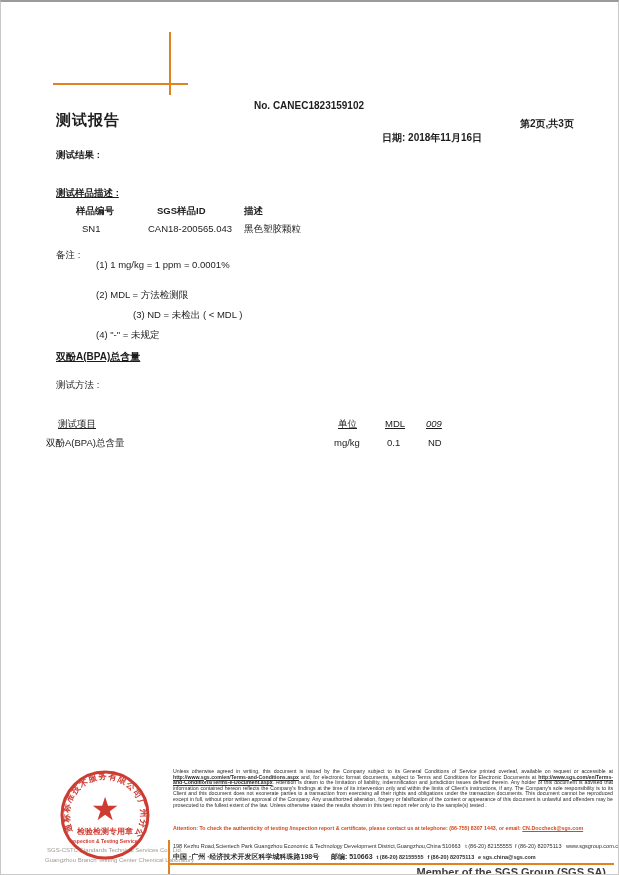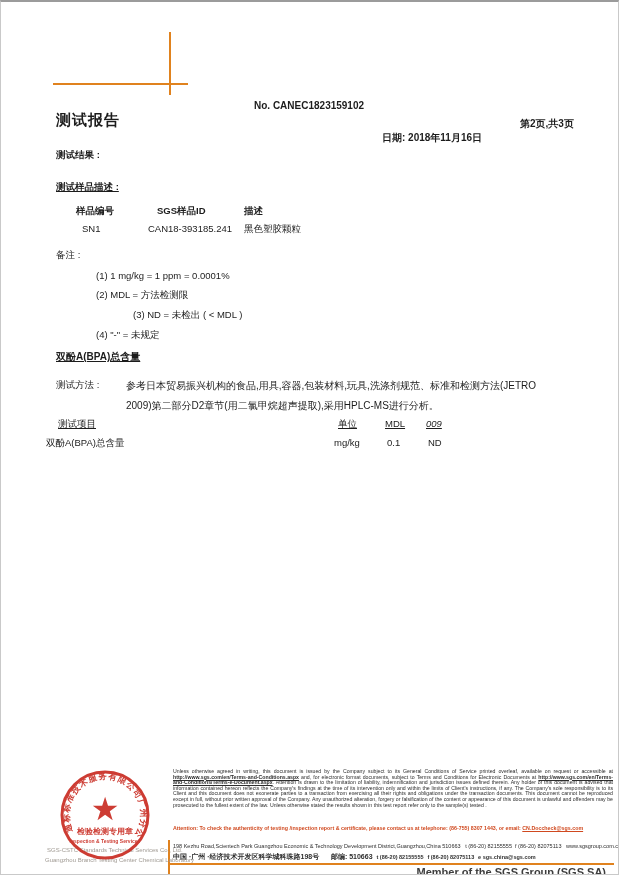--- a/index.html
+++ b/index.html
@@ -36,38 +36,37 @@
 
   <div class="oline" style="left:52px; top:81px; width:135px; height:2px;"></div>
   <div class="oline" style="left:168px; top:30px; width:2px; height:63px;"></div>
 
   <div class="abs title" style="left:55px; top:109px;">测试报告</div>
   <div class="abs hdr" style="left:212px; top:98px;margin-left:41px;">No. CANEC1823159102</div>
   <div class="abs hdr" style="left:381px; top:129px;">日期: 2018年11月16日</div>
   <div class="abs hdr" style="left:519px; top:115px;">第2页,共3页</div>
 
   <div class="abs fs9 bold" style="left:55px; top:147px;">测试结果 :</div>
-  <div class="abs fs9 bold ul" style="left:55px; top:179px;">测试样品描述 :</div>
+  <div class="abs fs9 bold ul" style="left:55px; top:185px;">测试样品描述 :</div>
 
   <div class="abs fs9 bold" style="left:75px; top:203px;">样品编号</div>
   <div class="abs fs9 bold" style="left:156px; top:203px;">SGS样品ID</div>
   <div class="abs fs9 bold" style="left:243px; top:203px;">描述</div>
   <div class="abs fs9" style="left:81px; top:221px;">SN1</div>
-  <div class="abs fs9" style="left:147px; top:221px;">CAN18-393185.241</div>
+  <div class="abs fs9" style="left:147px; top:221px;">CAN18-200565.043</div>
   <div class="abs fs9" style="left:243px; top:221px;">黑色塑胶颗粒</div>
 
   <div class="abs fs9" style="left:55px; top:247px;">备注 :</div>
-  <div class="abs fs9" style="left:95px; top:268px;">(1) 1 mg/kg = 1 ppm = 0.0001%</div>
+  <div class="abs fs9" style="left:95px; top:257px;">(1) 1 mg/kg = 1 ppm = 0.0001%</div>
   <div class="abs fs9" style="left:95px; top:287px;">(2) MDL = 方法检测限</div>
   <div class="abs fs9" style="left:95px; top:307px;margin-left:37px;">(3) ND = 未检出 ( &lt; MDL )</div>
   <div class="abs fs9" style="left:95px; top:327px;">(4) "-" = 未规定</div>
 
   <div class="abs fs10 bold ul" style="left:55px; top:348px;">双酚A(BPA)总含量</div>
   <div class="abs fs9" style="left:55px; top:377px;">测试方法 :</div>
-  <div class="wrap" style="left:125px; top:374px; width:424px; font-size:10px; line-height:20px;">参考日本贸易振兴机构的食品,用具,容器,包装材料,玩具,洗涤剂规范、标准和检测方法(JETRO 2009)第二部分D2章节(用二氯甲烷超声提取),采用HPLC-MS进行分析。</div>
 
   <div class="abs fs9 ul" style="left:57px; top:416px;">测试项目</div>
   <div class="abs fs9 ul" style="left:337px; top:416px;">单位</div>
   <div class="abs fs9 ul" style="left:384px; top:416px;">MDL</div>
   <div class="abs fs9 ul it" style="left:425px; top:416px;">009</div>
   <div class="abs fs9" style="left:45px; top:435px;">双酚A(BPA)总含量</div>
   <div class="abs fs9" style="left:333px; top:435px;">mg/kg</div>
   <div class="abs fs9" style="left:386px; top:435px;">0.1</div>
   <div class="abs fs9" style="left:427px; top:435px;">ND</div>
 

